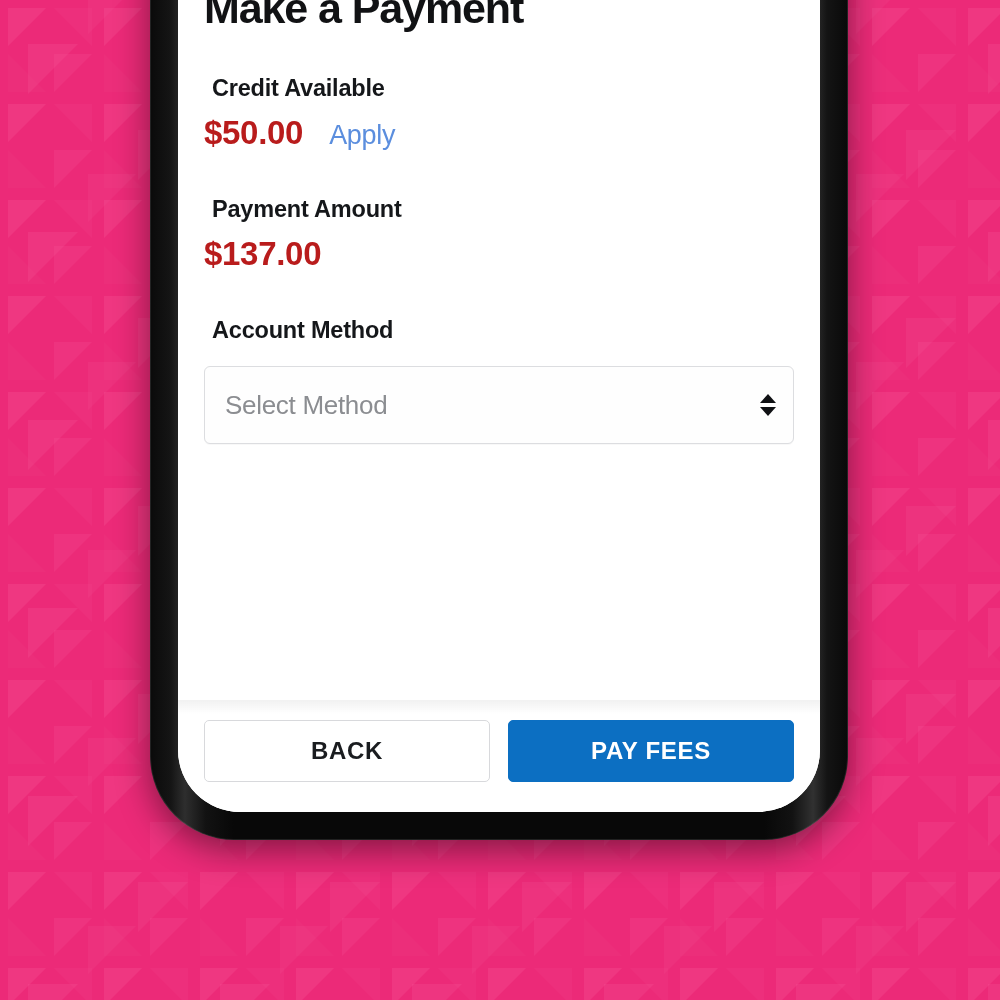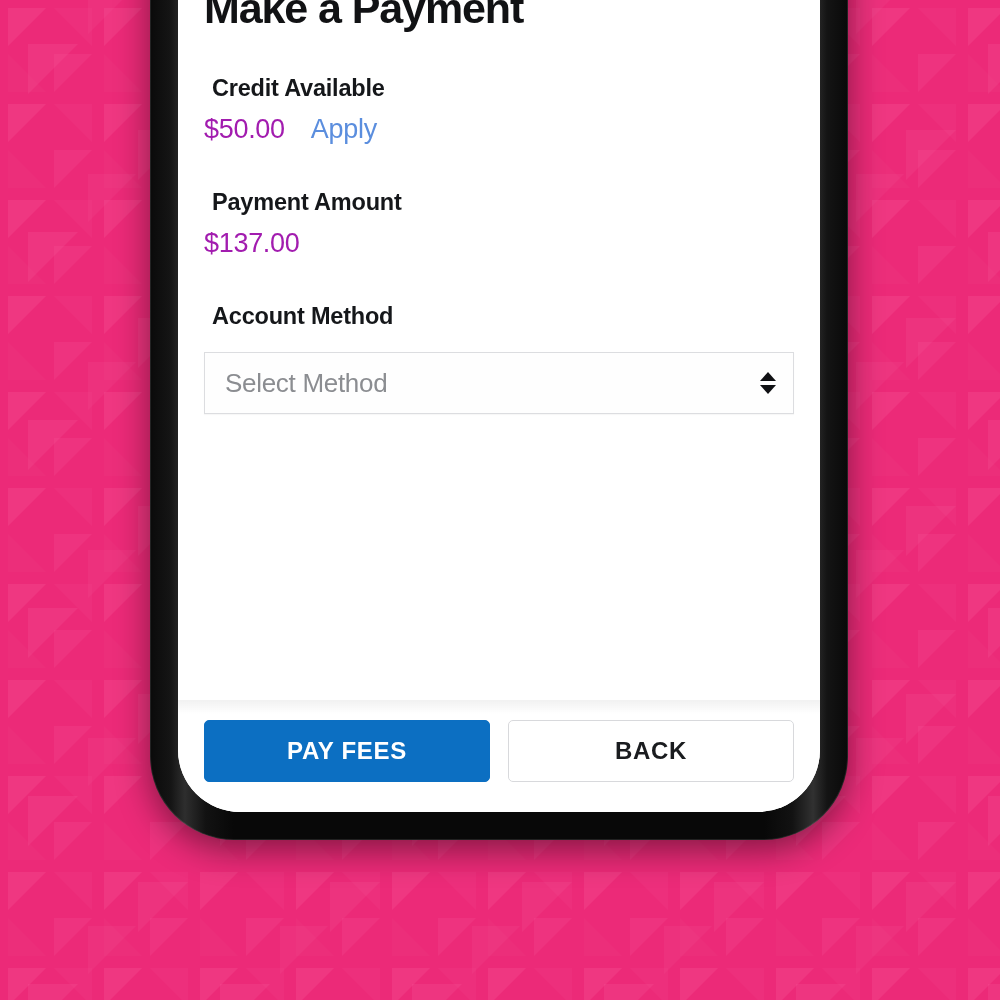--- a/index.html
+++ b/index.html
@@ -92,42 +92,42 @@
   }
 
   .field-value-row {
     display: flex;
     align-items: baseline;
     gap: 26px;
     margin-top: 12px;
   }
 
   .field-value {
-    font-size: 27px;
-    color: #a21caf;
+    font-size: 33px;
+    color: #b91c1c;
     letter-spacing: -0.3px;
-    font-weight: 400;
+    font-weight: 700;
   }
 
   #apply-link {
     font-size: 27px;
     color: #5b8ede;
     letter-spacing: -0.3px;
     text-decoration: none;
     cursor: pointer;
   }
 
   
   #select-wrap { margin-top: 22px; position: relative; }
 
   #payment-method-select {
     width: 100%;
-    height: 62px;
+    height: 78px;
     border: 1px solid #dcdde0;
-    border-radius: 0;
+    border-radius: 6px;
     background: #fefefe;
     display: flex;
     align-items: center;
     padding: 0 16px 0 20px;
     cursor: pointer;
     box-shadow: 0 1px 1px rgba(0,0,0,0.03);
   }
 
   #select-placeholder {
     flex: 1 1 auto;
@@ -274,18 +274,18 @@
             <span class="tri down"></span>
           </span>
         </div>
 
       </div>
 
     </div>
 
     <div id="footer">
       <div id="footer-divider"></div>
+      <button class="footer-btn" id="back-button">BACK</button>
       <button class="footer-btn" id="pay-fees-button">PAY FEES</button>
-      <button class="footer-btn" id="back-button">BACK</button>
     </div>
 
   </div>
 </div>
 
 </body></html>

